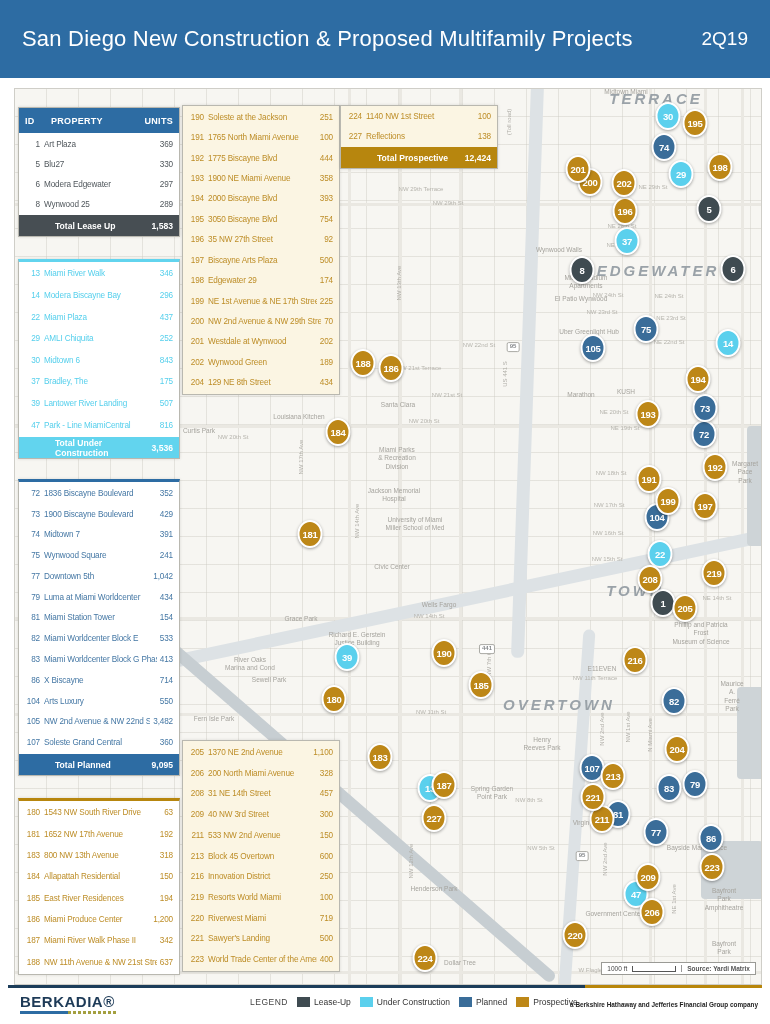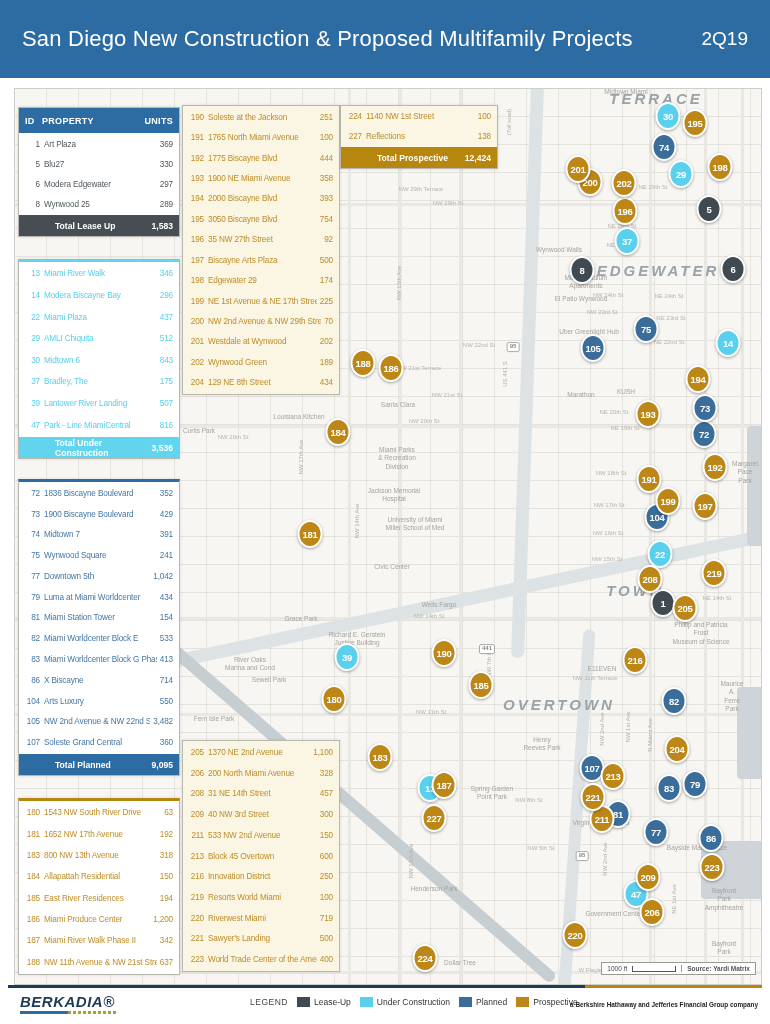--- a/index.html
+++ b/index.html
@@ -40,21 +40,21 @@
   .scalebox{position:absolute;right:5px;bottom:9px;background:#fff;border:1px solid #9a9a95;
        padding:2px 5px;display:flex;align-items:center;gap:5px;font-size:6.5px;color:#444;}
   .scalebox .bracket{display:inline-block;width:42px;height:5px;border:1px solid #555;border-top:none;}
   .scalebox .src{border-left:1px solid #999;padding-left:5px;font-weight:bold;color:#555;}
   
   .panel{position:absolute;background:#fff;border:1px solid #b9b8b0;box-sizing:border-box;
        display:flex;flex-direction:column;box-shadow:0 0 3px rgba(0,0,0,.12);}
   .panel.cream{background:#fbf5e3;}
   .thead{height:25px;background:#2d6ca3;color:#fff;display:flex;align-items:center;
        font-size:9px;font-weight:bold;letter-spacing:.3px;padding:0 6px;flex:none;}
-  .thead .h-id{width:17px;}
+  .thead .h-id{width:26px;}
   .thead .h-prop{flex:1;}
   .thead .h-units{text-align:right;}
   .rows{flex:1;display:flex;flex-direction:column;justify-content:space-around;padding:1px 0;}
   .row{flex:1;display:flex;align-items:center;padding:0 6px;font-size:8.2px;
        letter-spacing:-.15px;white-space:nowrap;}
   .row .rid{width:15px;text-align:right;margin-right:4px;flex:none;}
   .row .rname{flex:1;overflow:hidden;}
   .row .runits{margin-left:3px;text-align:right;flex:none;}
   .total{height:21px;flex:none;display:flex;align-items:center;color:#fff;font-size:8.6px;
        font-weight:bold;padding:0 6px;}
@@ -68,21 +68,21 @@
   .t-planned .row{color:#4477a4;}
   .t-planned .total{background:#2d6ca3;}
   .t-pro-a{border-top:3px solid #b7860e;}
   .pro .row{color:#bd8d27;}
   .t-pro-d .total{background:#b7860e;}
   
   .footer{position:absolute;left:0;top:985px;width:770px;height:39px;background:#fff;}
   .footline{position:absolute;left:8px;top:0;width:754px;height:3px;display:flex;}
   .fl-navy{width:577px;background:#1c3d5a;}
   .fl-gold{flex:1;background:#b8860b;}
-  .brand{position:absolute;left:20px;top:8px;font-style:italic;}
+  .brand{position:absolute;left:20px;top:8px;}
   .brandname{font-size:15px;font-weight:bold;color:#1d3a57;letter-spacing:.5px;}
   .brandbar{margin-top:1px;display:flex;width:96px;height:3px;}
   .bb-blue{width:48px;background:#2d6ca3;}
   .bb-olive{width:48px;background:repeating-linear-gradient(90deg,#a4a03f 0 3px,transparent 3px 5px);}
   .legend{position:absolute;left:250px;top:12px;display:flex;align-items:center;gap:9px;
        font-size:8.5px;color:#333;}
   .legend-title{letter-spacing:.5px;color:#444;}
   .legend-item{display:flex;align-items:center;gap:4px;}
   .swatch{width:13px;height:10px;display:inline-block;}
   .tagline{position:absolute;right:12px;top:16px;font-size:6.4px;font-weight:bold;color:#222;}
@@ -330,21 +330,21 @@
           <span class="runits">296</span>
         </div>
         <div class="row">
           <span class="rid">22</span>
           <span class="rname">Miami Plaza</span>
           <span class="runits">437</span>
         </div>
         <div class="row">
           <span class="rid">29</span>
           <span class="rname">AMLI Chiquita</span>
-          <span class="runits">512</span>
+          <span class="runits">252</span>
         </div>
         <div class="row">
           <span class="rid">30</span>
           <span class="rname">Midtown 6</span>
           <span class="runits">843</span>
         </div>
         <div class="row">
           <span class="rid">37</span>
           <span class="rname">Bradley, The</span>
           <span class="runits">175</span>

